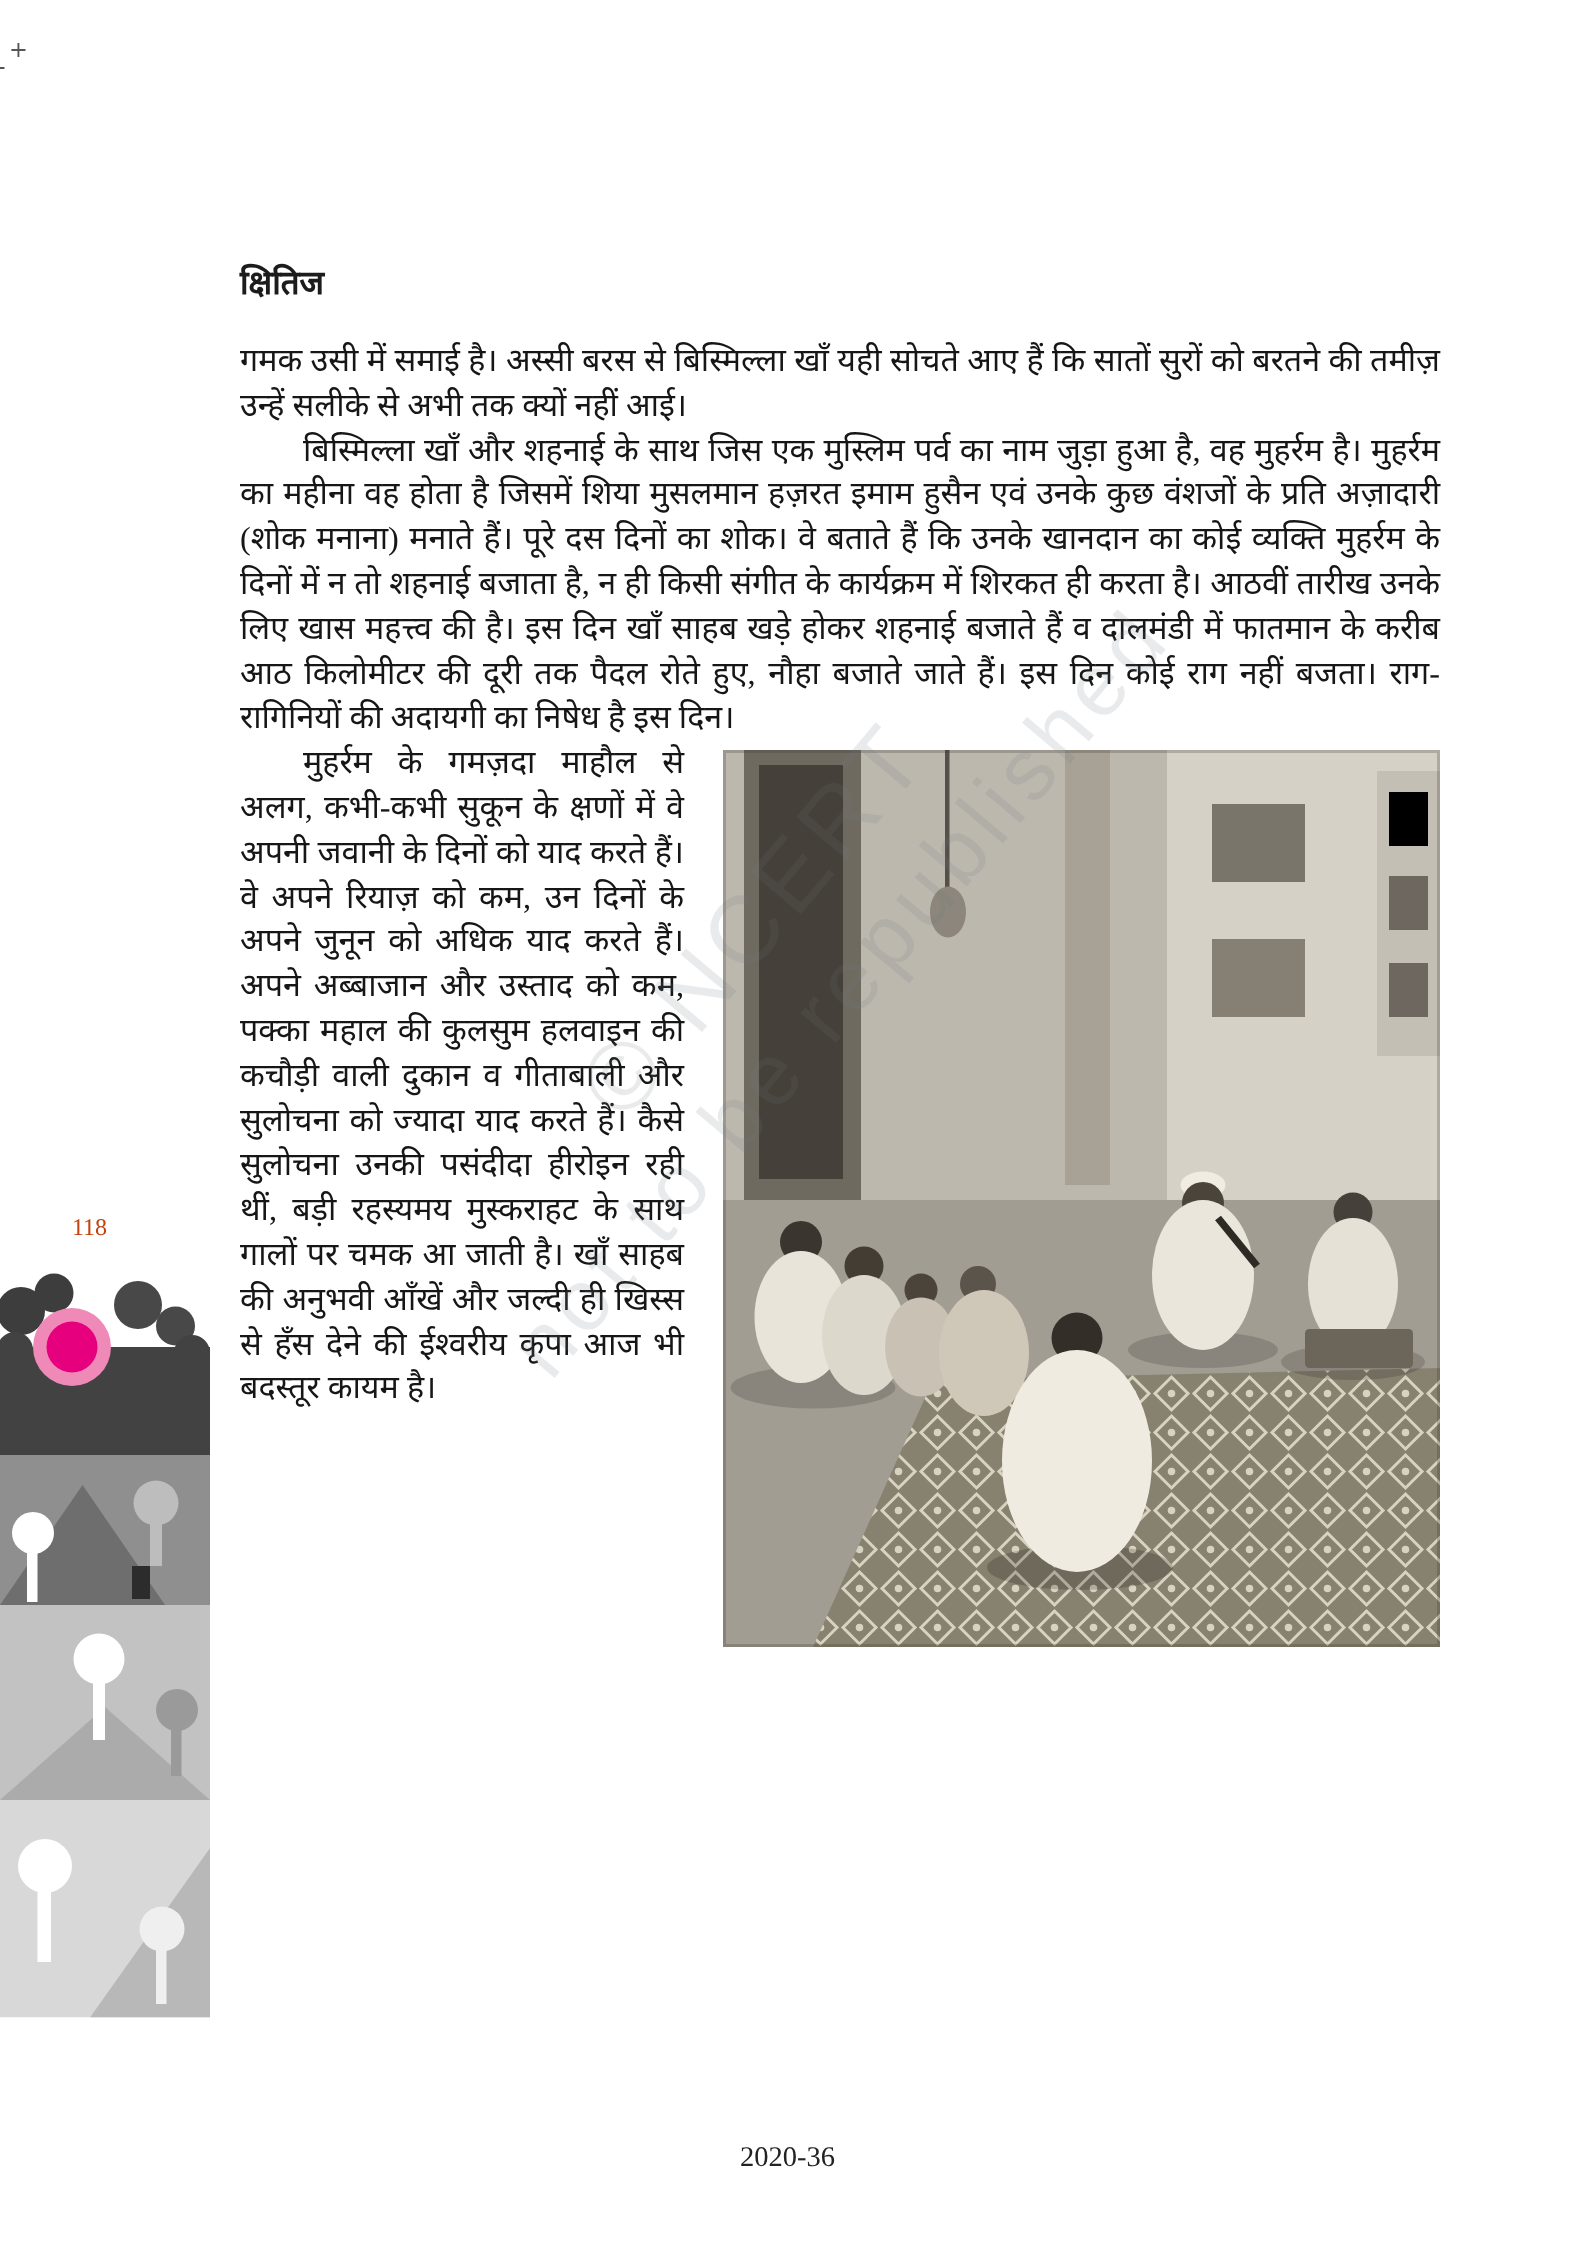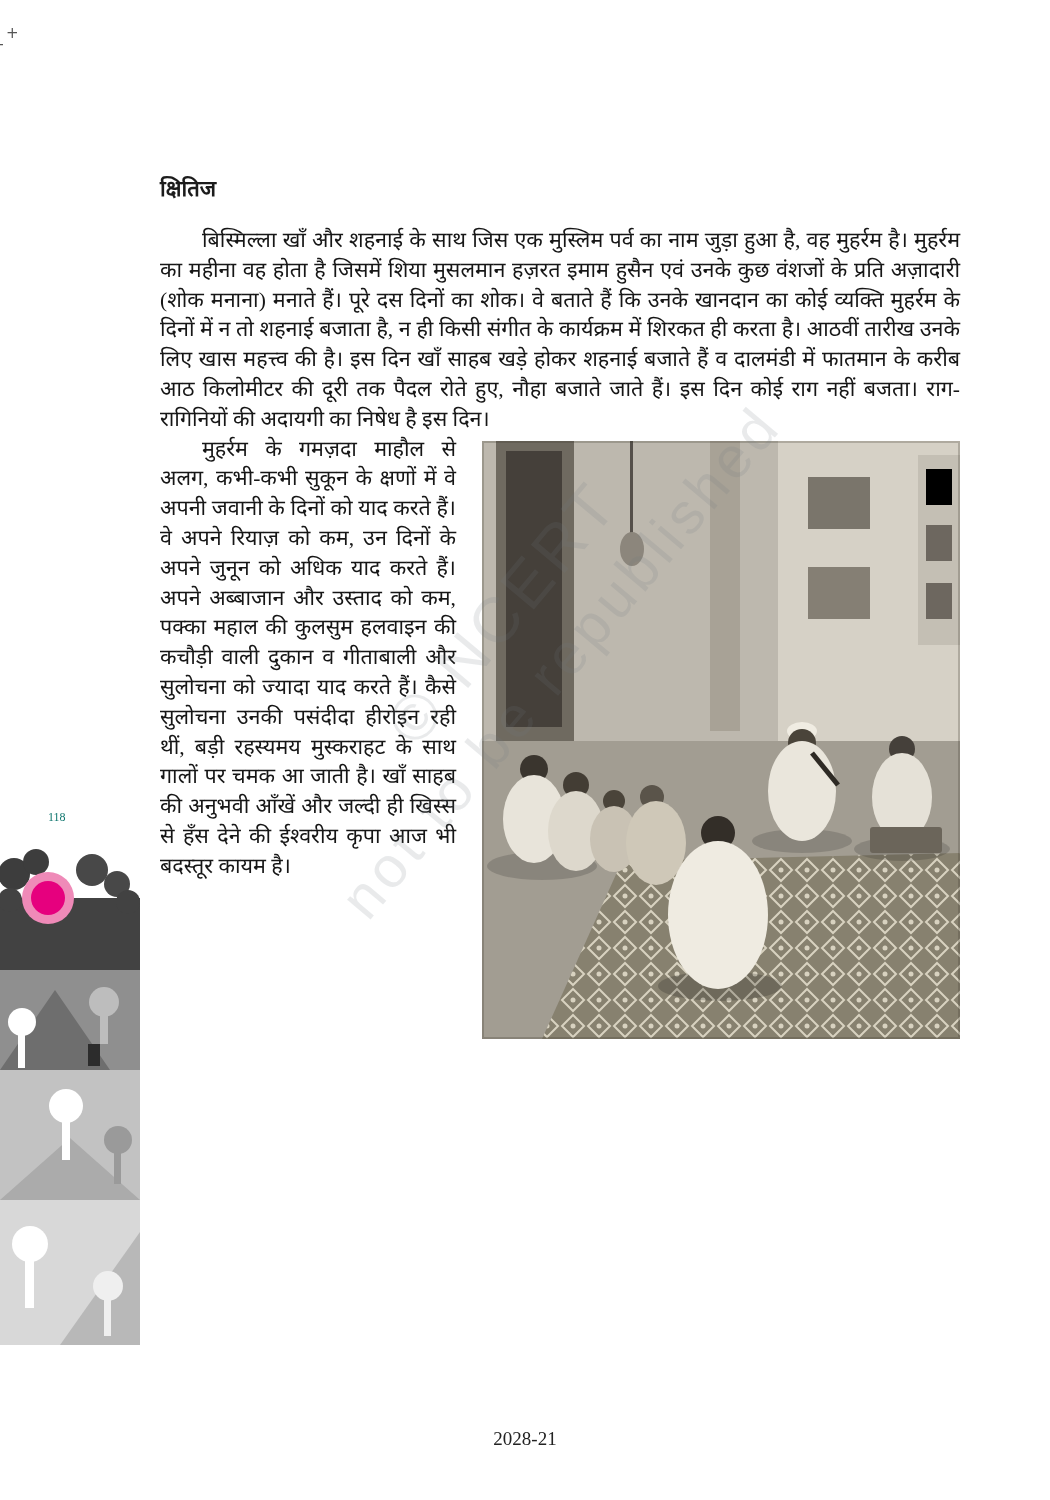--- a/index.html
+++ b/index.html
@@ -58,22 +58,22 @@
     left: 0;
     top: 840px;
     width: 140px;
     height: 505px;
     z-index: 1;
   }
   .page-number {
     position: absolute;
     left: 48px;
     top: 810px;
-    font-size: 12px;
-    color: #0f766e;
+    font-size: 16px;
+    color: #c2410c;
     z-index: 3;
   }
 
   .footer-year {
     position: absolute;
     left: 0;
     top: 1428px;
     width: 100%;
     text-align: center;
     font-size: 19px;
@@ -103,20 +103,21 @@
 <body>
 
 <div class="page">
 
   <span class="crop-mark m1">+</span>
   <span class="crop-mark m2">+</span>
 
   <div class="book-title">क्षितिज</div>
 
   <div class="content">
+    <p>गमक उसी में समाई है। अस्सी बरस से बिस्मिल्ला खाँ यही सोचते आए हैं कि सातों सुरों को बरतने की तमीज़ उन्हें सलीके से अभी तक क्यों नहीं आई।</p>
     <p class="indent">बिस्मिल्ला खाँ और शहनाई के साथ जिस एक मुस्लिम पर्व का नाम जुड़ा हुआ है, वह मुहर्रम है। मुहर्रम का महीना वह होता है जिसमें शिया मुसलमान हज़रत इमाम हुसैन एवं उनके कुछ वंशजों के प्रति अज़ादारी (शोक मनाना) मनाते हैं। पूरे दस दिनों का शोक। वे बताते हैं कि उनके खानदान का कोई व्यक्ति मुहर्रम के दिनों में न तो शहनाई बजाता है, न ही किसी संगीत के कार्यक्रम में शिरकत ही करता है। आठवीं तारीख उनके लिए खास महत्त्व की है। इस दिन खाँ साहब खड़े होकर शहनाई बजाते हैं व दालमंडी में फातमान के करीब आठ किलोमीटर की दूरी तक पैदल रोते हुए, नौहा बजाते जाते हैं। इस दिन कोई राग नहीं बजता। राग-रागिनियों की अदायगी का निषेध है इस दिन।</p>
 
     <div class="photo-float">
       <svg viewBox="0 0 478 598" width="478" height="598" xmlns="http://www.w3.org/2000/svg">
         <defs>
           <pattern id="carpet" width="26" height="26" patternUnits="userSpaceOnUse">
             <rect width="26" height="26" fill="#87816f"></rect>
             <path d="M13 2 L24 13 L13 24 L2 13 Z" fill="none" stroke="#d8d2c0" stroke-width="2"></path>
             <circle cx="13" cy="13" r="2.5" fill="#d8d2c0"></circle>
           </pattern>
@@ -215,15 +216,15 @@
       <circle cx="108" cy="446" r="15" fill="#efefef"></circle>
       <rect x="104" y="454" width="7" height="42" fill="#efefef"></rect>
     </svg>
   </div>
 
   <div class="watermark">
     <div class="wm1">© NCERT</div>
     <div class="wm2">not to be republished</div>
   </div>
 
-  <div class="footer-year">2028-21</div>
+  <div class="footer-year">2020-36</div>
 
 </div>
 
 </body></html>

